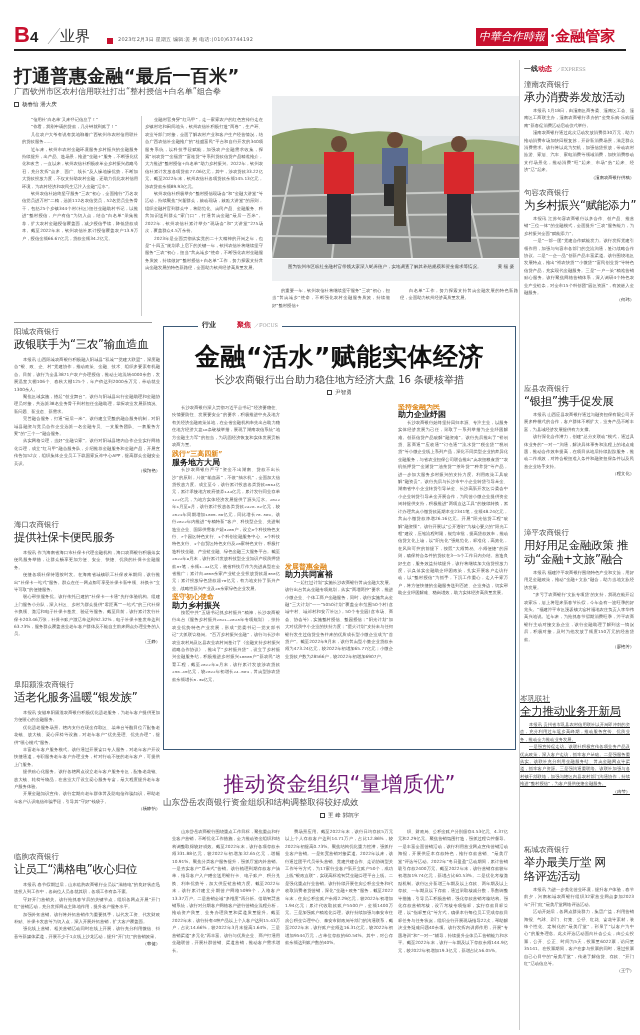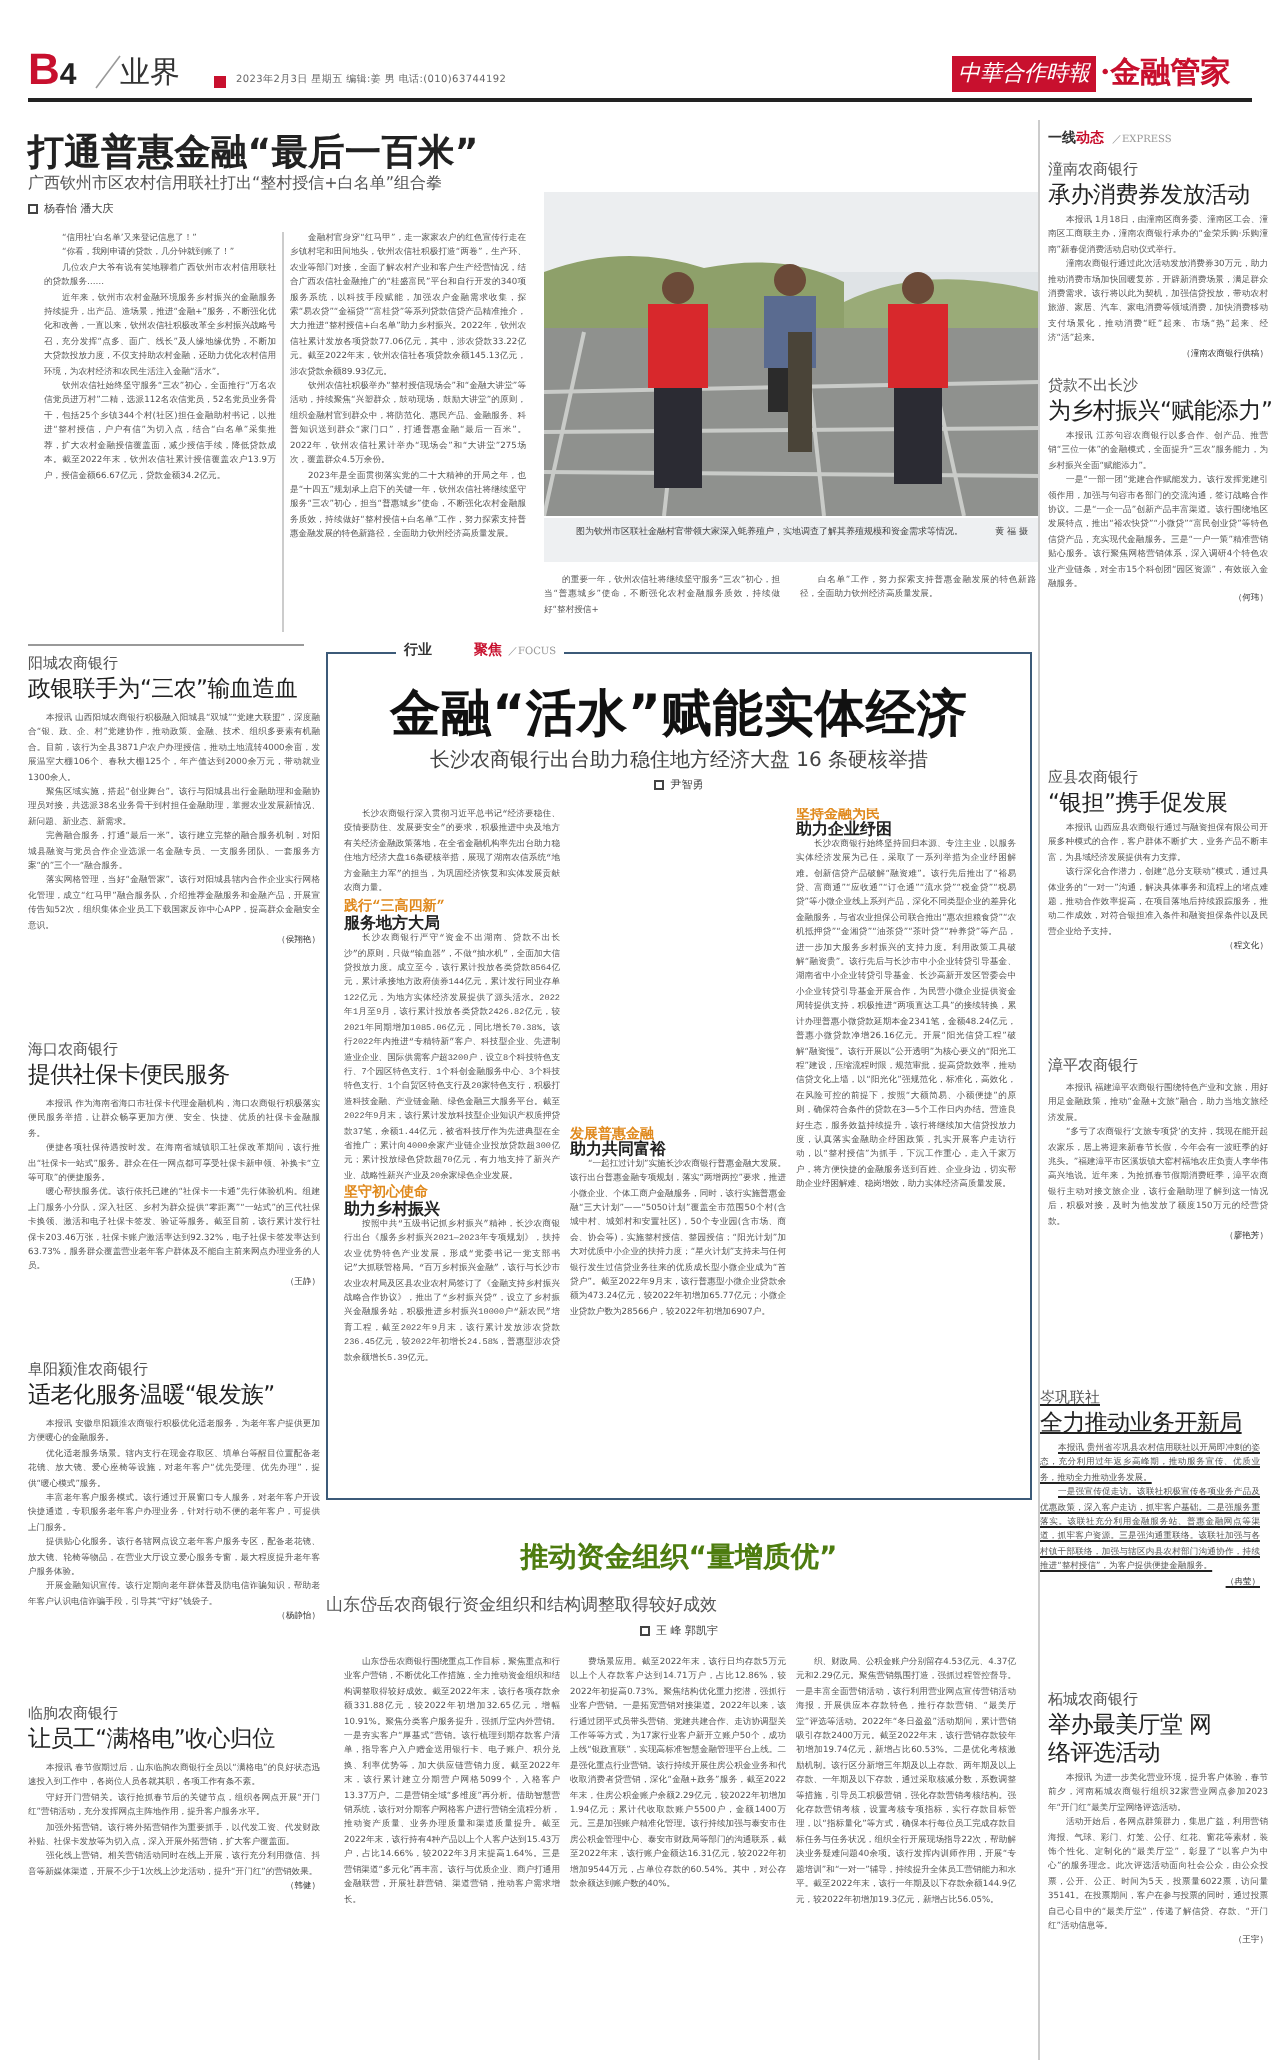--- a/index.html
+++ b/index.html
@@ -50,21 +50,21 @@
   .focus-tag { left: 198px; top: 320px; background: #fff; padding: 0 4px; font-size: 7px; font-weight: 700; color: #333; }
   .focus-tag .red { color: #c8102e; margin-left: 21px; }
   .focus-tag .en { font-family: "DejaVu Serif", serif; font-weight: 400; font-size: 5px; color: #999; margin-left: 3px; }
   .focus-title { left: 163px; top: 340px; width: 353px; text-align: center; font-size: 25px; font-weight: 700; color: #111; letter-spacing: 0.5px; }
   .focus-sub { left: 163px; top: 373px; width: 353px; text-align: center; font-size: 10px; color: #444; }
   .focus-by { left: 163px; top: 389px; width: 353px; text-align: center; }
   .subhead-o { font-size: 7px; font-weight: 700; color: #e08a1e; }
   .subhead-b { font-size: 8px; font-weight: 700; color: #222; }
 
   
-  .b-title { left: 163px; top: 770px; width: 353px; text-align: center; font-size: 14px; font-weight: 700; color: #4d7c0f; }
+  .b-title { left: 163px; top: 770px; width: 353px; text-align: center; font-size: 21px; font-weight: 400; color: #701a75; }
   .b-sub { left: 163px; top: 797px; width: 353px; text-align: left; font-size: 8.5px; color: #555; }
   .b-by { left: 163px; top: 812px; width: 353px; text-align: center; }
 
   .vline { width: 0.6px; background: #ccc; }
   .credit { text-align: right; color: #333; }
 </style>
 </head>
 <body>
 
 <div class="abs page-no"><span>B</span><span class="num">4</span></div>
@@ -230,41 +230,42 @@
   <div class="rc-org">潼南农商银行</div>
   <div class="rc-title">承办消费券发放活动</div>
   <div class="body-text rc-body" style="margin-top:3px;">
     <p>本报讯  1月18日，由潼南区商务委、潼南区工会、潼南区工商联主办，潼南农商银行承办的“金荣乐购·乐购潼南”新春促消费活动启动仪式举行。</p>
     <p>潼南农商银行通过此次活动发放消费券30万元，助力推动消费市场加快回暖复苏，开辟新消费场景，满足群众消费需求。该行将以此为契机，加强信贷投放，带动农村旅游、家居、汽车、家电消费等领域消费，加快消费移动支付场景化，推动消费“旺”起来、市场“热”起来、经济“活”起来。</p>
     <p class="credit">（潼南农商银行供稿）</p>
   </div>
 </div>
 
 <div class="abs" style="left:524px; top:188px;">
-  <div class="rc-org">贷款不出长沙</div>
+  <div class="rc-org">句容农商银行</div>
   <div class="rc-title">为乡村振兴“赋能添力”</div>
   <div class="body-text rc-body" style="margin-top:3px;">
     <p>本报讯  江苏句容农商银行以多合作、创产品、推营销“三位一体”的金融模式，全面提升“三农”服务能力，为乡村振兴全面“赋能添力”。</p>
     <p>一是“一部一团”党建合作赋能发力。该行发挥党建引领作用，加强与句容市各部门的交流沟通，签订战略合作协议。二是“一企一品”创新产品丰富渠道。该行围绕地区发展特点，推出“裕农快贷”“小微贷”“富民创业贷”等特色信贷产品，充实现代金融服务。三是“一户一策”精准营销贴心服务。该行聚焦网格营销体系，深入调研4个特色农业产业链条，对全市15个科创团“园区资源”，有效嵌入金融服务。</p>
     <p class="credit">（何玮）</p>
   </div>
 </div>
 
 <div class="abs" style="left:524px; top:384px;">
   <div class="rc-org">应县农商银行</div>
   <div class="rc-title">“银担”携手促发展</div>
   <div class="body-text rc-body" style="margin-top:3px;">
     <p>本报讯  山西应县农商银行通过与融资担保有限公司开展多种模式的合作，客户群体不断扩大，业务产品不断丰富，为县域经济发展提供有力支撑。</p>
     <p>该行深化合作潜力，创建“总分支联动”模式，通过具体业务的“一对一”沟通，解决具体事务和流程上的堵点难题，推动合作效率提高，在项目落地后持续跟踪服务，推动二作成效，对符合银担准入条件和融资担保条件以及民营企业给予支持。</p>
     <p class="credit">（程文化）</p>
   </div>
 </div>
 
 <div class="abs" style="left:524px; top:528px;">
   <div class="rc-org">漳平农商银行</div>
+  <div class="rc-title" style="width:112px;">用好用足金融政策 推动“金融+文旅”融合</div>
   <div class="body-text rc-body" style="margin-top:3px;">
     <p>本报讯  福建漳平农商银行围绕特色产业和文旅，用好用足金融政策，推动“金融+文旅”融合，助力当地文旅经济发展。</p>
     <p>“多亏了农商银行‘文旅专项贷’的支持，我现在能开起农家乐，居上将迎来新春节长假，今年会有一波旺季的好兆头。”福建漳平市区溪坂镇大窑村福地农庄负责人李华伟高兴地说。近年来，为抢抓春节假期消费旺季，漳平农商银行主动对接文旅企业，该行金融助理了解到这一情况后，积极对接，及时为他发放了额度150万元的经营贷款。</p>
     <p class="credit">（廖艳芳）</p>
   </div>
 </div>
 
 <div class="abs" style="left:520px; top:694px;text-decoration:underline;">
   <div class="rc-org">岑巩联社</div>
   <div class="rc-title">全力推动业务开新局</div>

